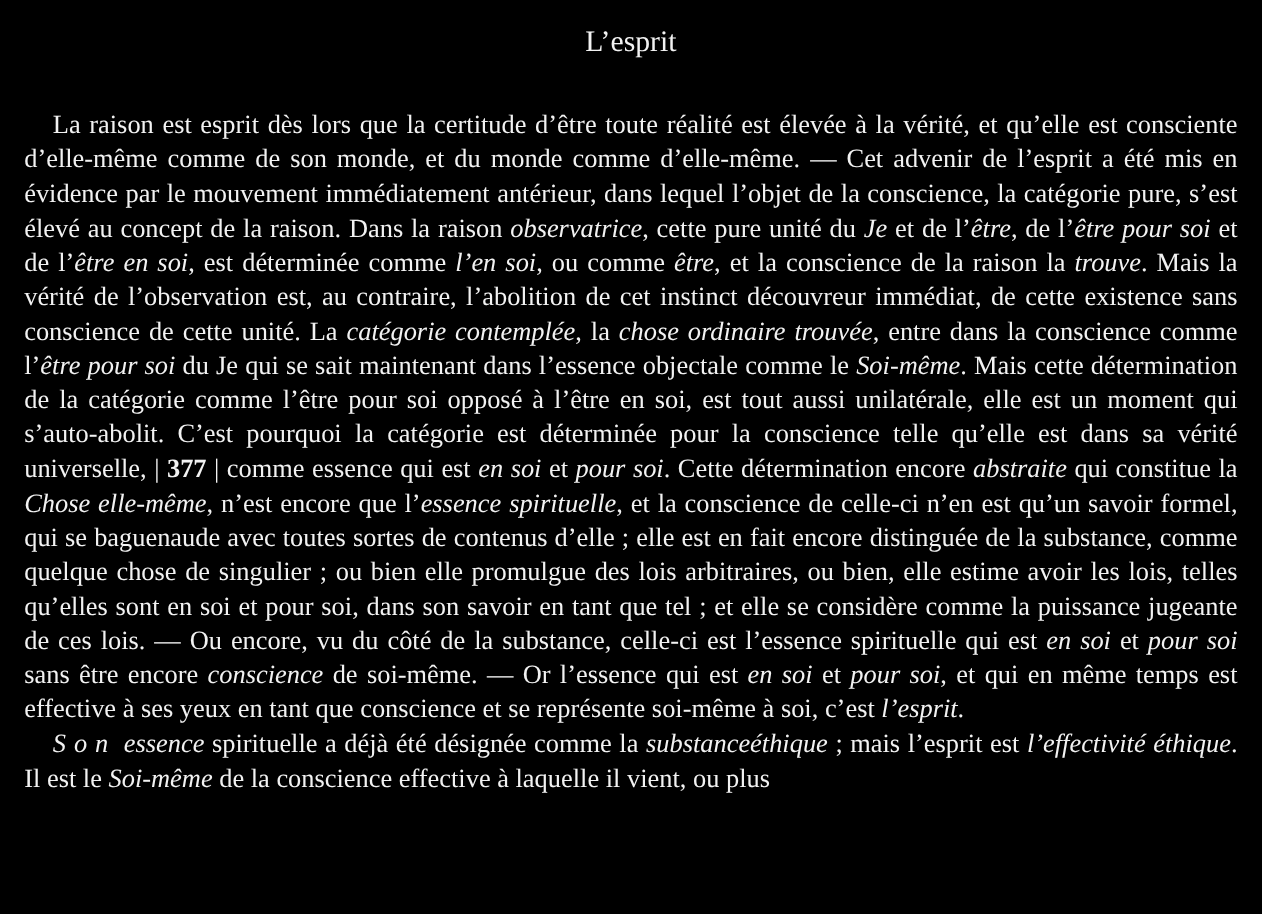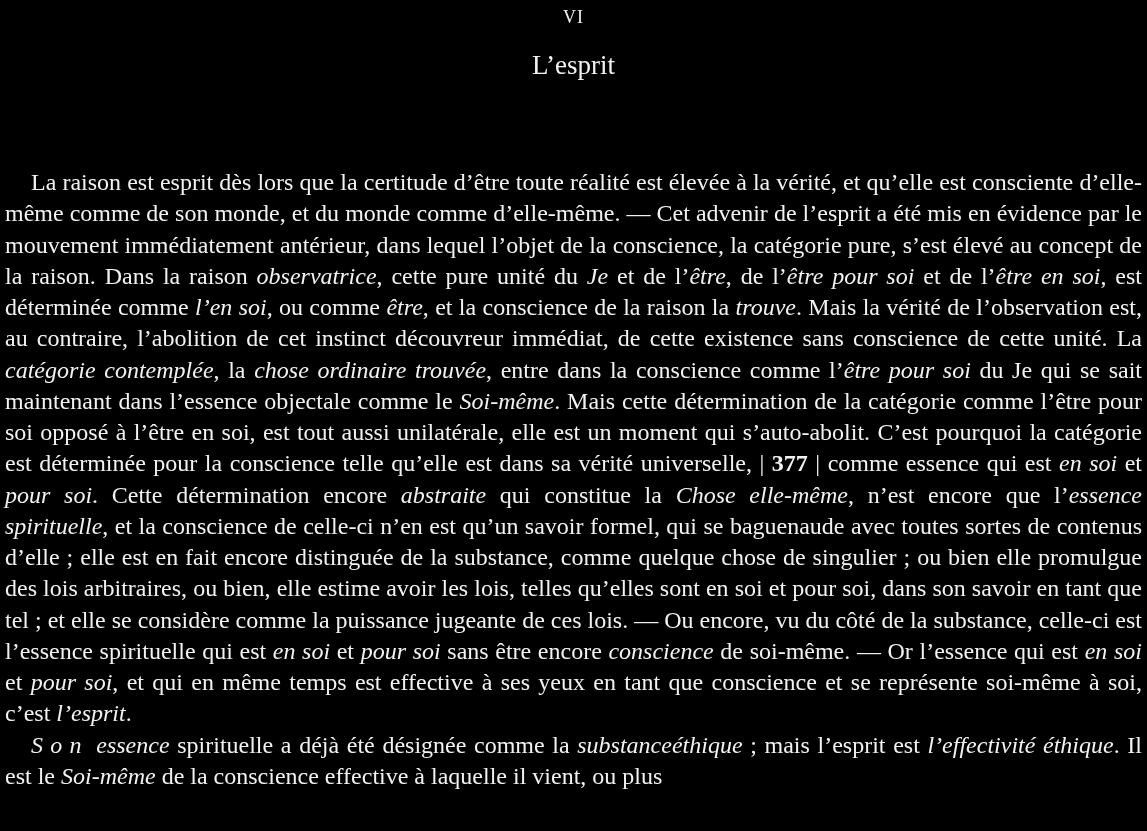--- a/index.html
+++ b/index.html
@@ -25,38 +25,37 @@
     font-size: 18px;
     letter-spacing: 1px;
   }
   .title {
     margin: 22px 0 0 0;
     text-align: center;
     font-size: 27px;
     font-weight: 400;
   }
   .body-text {
-    margin-top: 86px;
-    padding: 0 5px;
+    margin-top: 46px;
+    padding: 0 22px;
     font-size: 24px;
     line-height: 31.25px;
     text-align: justify;
   }
   .para {
     margin: 0;
     text-indent: 26px;
   }
   .seg-n { font-style: normal; }
   .seg-i { font-style: italic; }
   .seg-b { font-weight: bold; }
   .seg-sp { letter-spacing: 0.30em; font-style: italic; }
 </style>
 </head>
 <body>
 
 <div class="page">
-  <div class="chapter-number">VI</div>
   <h1 class="title">L’esprit</h1>
   <div class="body-text">
     <p class="para"><span class="seg-n">La raison est esprit dès lors que la certitude d’être toute réalité est élevée à la vérité, et qu’elle est consciente d’elle-même comme de son monde, et du monde comme d’elle-même. — Cet advenir de l’esprit a été mis en évidence par le mouvement immédiatement antérieur, dans lequel l’objet de la conscience, la catégorie pure, s’est élevé au concept de la raison. Dans la raison </span><span class="seg-i">observatrice</span><span class="seg-n">, cette pure unité du </span><span class="seg-i">Je</span><span class="seg-n"> et de l’</span><span class="seg-i">être</span><span class="seg-n">, de l’</span><span class="seg-i">être pour soi</span><span class="seg-n"> et de l’</span><span class="seg-i">être en soi</span><span class="seg-n">, est déterminée comme </span><span class="seg-i">l’en soi</span><span class="seg-n">, ou comme </span><span class="seg-i">être</span><span class="seg-n">, et la conscience de la raison la </span><span class="seg-i">trouve</span><span class="seg-n">. Mais la vérité de l’observation est, au contraire, l’abolition de cet instinct découvreur immédiat, de cette existence sans conscience de cette unité. La </span><span class="seg-i">catégorie contemplée</span><span class="seg-n">, la </span><span class="seg-i">chose ordinaire trouvée</span><span class="seg-n">, entre dans la conscience comme l’</span><span class="seg-i">être pour soi</span><span class="seg-n"> du Je qui se sait maintenant dans l’essence objectale comme le </span><span class="seg-i">Soi-même</span><span class="seg-n">. Mais cette détermination de la catégorie comme l’être pour soi opposé à l’être en soi, est tout aussi unilatérale, elle est un moment qui s’auto-abolit. C’est pourquoi la catégorie est déterminée pour la conscience telle qu’elle est dans sa vérité universelle, | </span><span class="seg-b">377</span><span class="seg-n"> | comme essence qui est </span><span class="seg-i">en soi</span><span class="seg-n"> et </span><span class="seg-i">pour soi</span><span class="seg-n">. Cette détermination encore </span><span class="seg-i">abstraite</span><span class="seg-n"> qui constitue la </span><span class="seg-i">Chose elle-même</span><span class="seg-n">, n’est encore que l’</span><span class="seg-i">essence spirituelle</span><span class="seg-n">, et la conscience de celle-ci n’en est qu’un savoir formel, qui se baguenaude avec toutes sortes de contenus d’elle ; elle est en fait encore distinguée de la substance, comme quelque chose de singulier ; ou bien elle promulgue des lois arbitraires, ou bien, elle estime avoir les lois, telles qu’elles sont en soi et pour soi, dans son savoir en tant que tel ; et elle se considère comme la puissance jugeante de ces lois. — Ou encore, vu du côté de la substance, celle-ci est l’essence spirituelle qui est </span><span class="seg-i">en soi</span><span class="seg-n"> et </span><span class="seg-i">pour soi</span><span class="seg-n"> sans être encore </span><span class="seg-i">conscience</span><span class="seg-n"> de soi-même. — Or l’essence qui est </span><span class="seg-i">en soi</span><span class="seg-n"> et </span><span class="seg-i">pour soi</span><span class="seg-n">, et qui en même temps est effective à ses yeux en tant que conscience et se représente soi-même à soi, c’est </span><span class="seg-i">l’esprit</span><span class="seg-n">.</span></p>
     <p class="para"><span class="seg-sp">Son</span><span class="seg-n"> </span><span class="seg-i">essence</span><span class="seg-n"> spirituelle a déjà été désignée comme la </span><span class="seg-i">substanceéthique</span><span class="seg-n"> ; mais l’esprit est </span><span class="seg-i">l’effectivité éthique</span><span class="seg-n">. Il est le </span><span class="seg-i">Soi-même</span><span class="seg-n"> de la conscience effective à laquelle il vient, ou plus</span></p>
   </div>
 </div>
 
 </body></html>

